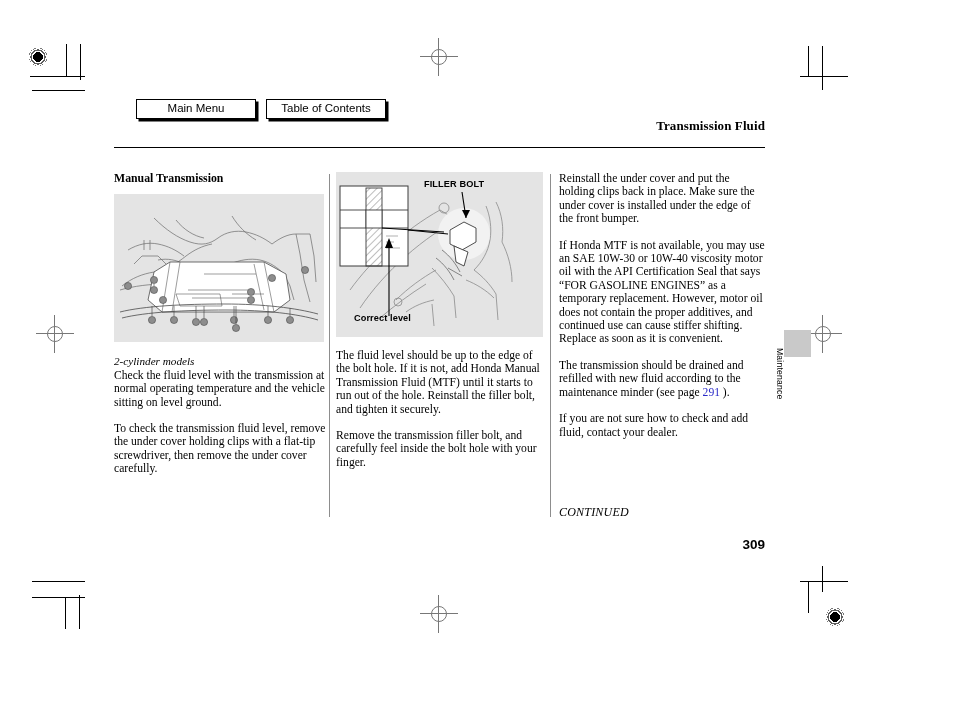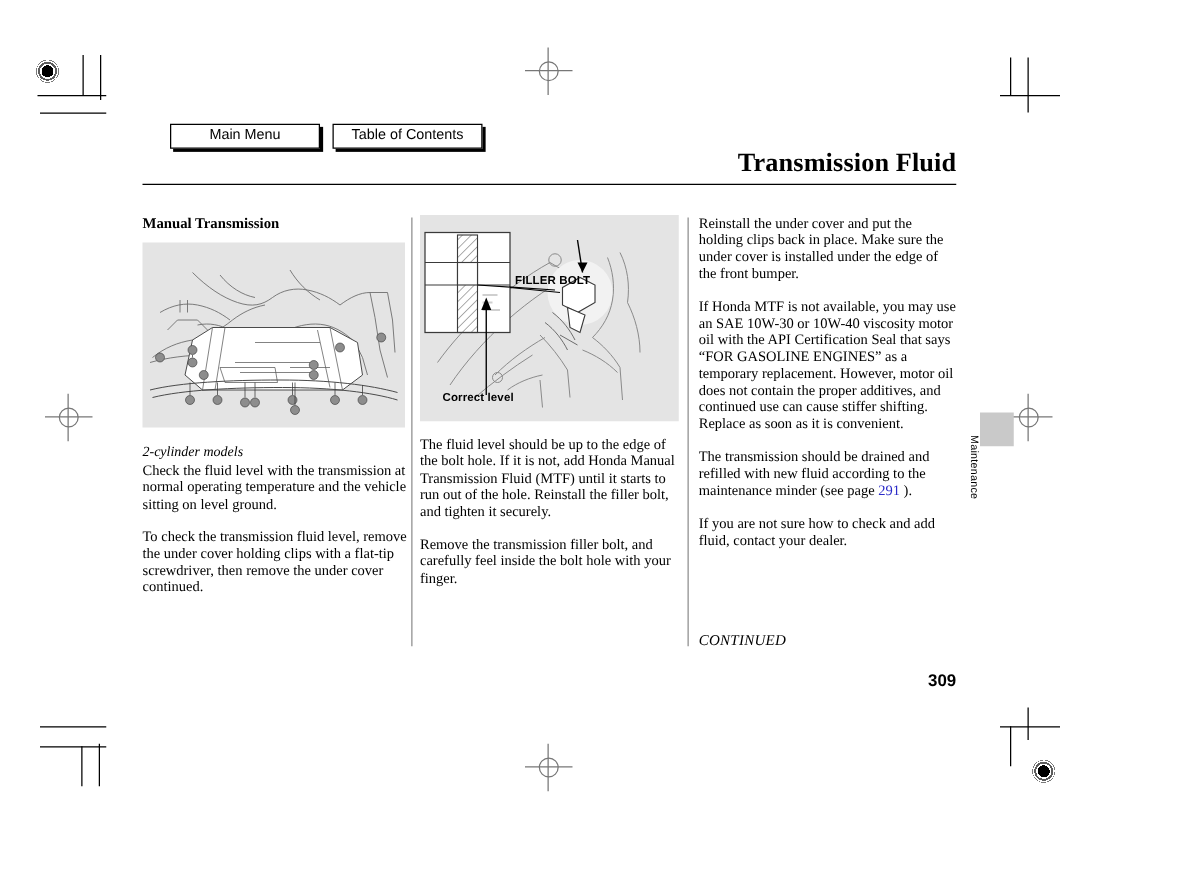--- a/index.html
+++ b/index.html
@@ -92,21 +92,21 @@
   .nav-btn.main-menu { width: 118px; }
   .nav-btn.toc { width: 118px; }
 
   
   .page-title {
     position: absolute;
     right: 189px;
     top: 118px;
     font-family: "Liberation Serif", serif;
     font-weight: bold;
-    font-size: 21px;
+    font-size: 13px;
     letter-spacing: 0.1px;
     white-space: nowrap;
   }
   .title-rule {
     position: absolute;
     left: 114px;
     top: 147px;
     width: 651px;
     height: 0;
     border-top: 1.4px solid #000;
@@ -171,21 +171,21 @@
   .fig svg { display: block; }
   .fig-label {
     position: absolute;
     font-family: "Liberation Sans", sans-serif;
     font-weight: bold;
     font-size: 9.2px;
     color: #000;
     letter-spacing: 0.1px;
     white-space: nowrap;
   }
-  .label-filler { left: 76px; top: 6px; margin-top: 40px; }
+  .label-filler { left: 88px; top: 6px; }
   .label-correct { left: 18px; top: 140px; }
 
   
   .side-tab-block {
     position: absolute;
     left: 784px;
     top: 330px;
     width: 27px;
     height: 27px;
     background: #c9c9c9;
@@ -352,21 +352,21 @@
             <path d="M154 122 L154 112"></path>
             <path d="M176 122 L176 114"></path>
             <path d="M40 90 L40 92"></path>
           </g>
         </g>
       </svg>
     </div>
 
     <p class="body"><span class="caption-it">2-cylinder models</span><br><span>Check the fluid level with the transmission at normal operating temperature and the vehicle sitting on level ground.</span></p>
 
-    <p class="body">To check the transmission fluid level, remove the under cover holding clips with a flat-tip screwdriver, then remove the under cover continued.</p>
+    <p class="body">To check the transmission fluid level, remove the under cover holding clips with a flat-tip screwdriver, then remove the under cover carefully.</p>
   </div>
 
   <div class="col col-mid">
 
     <div class="fig fig-mid">
       <svg width="207" height="165" viewBox="0 0 207 165">
 
         <g fill="none" stroke="#8a8a8a" stroke-width="0.8">
           <path d="M14 118 C24 104 38 88 54 74 C70 60 86 48 104 38"></path>
           <path d="M24 136 C36 118 52 100 70 84 C88 68 106 56 124 46"></path>

